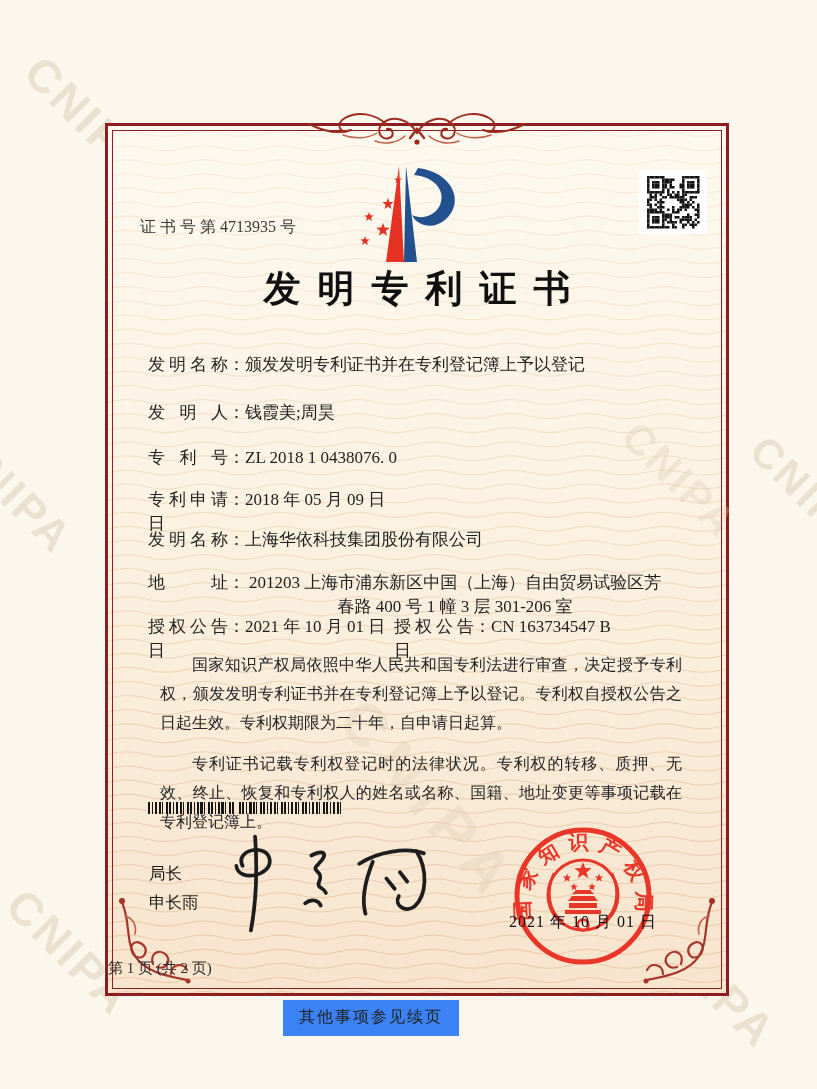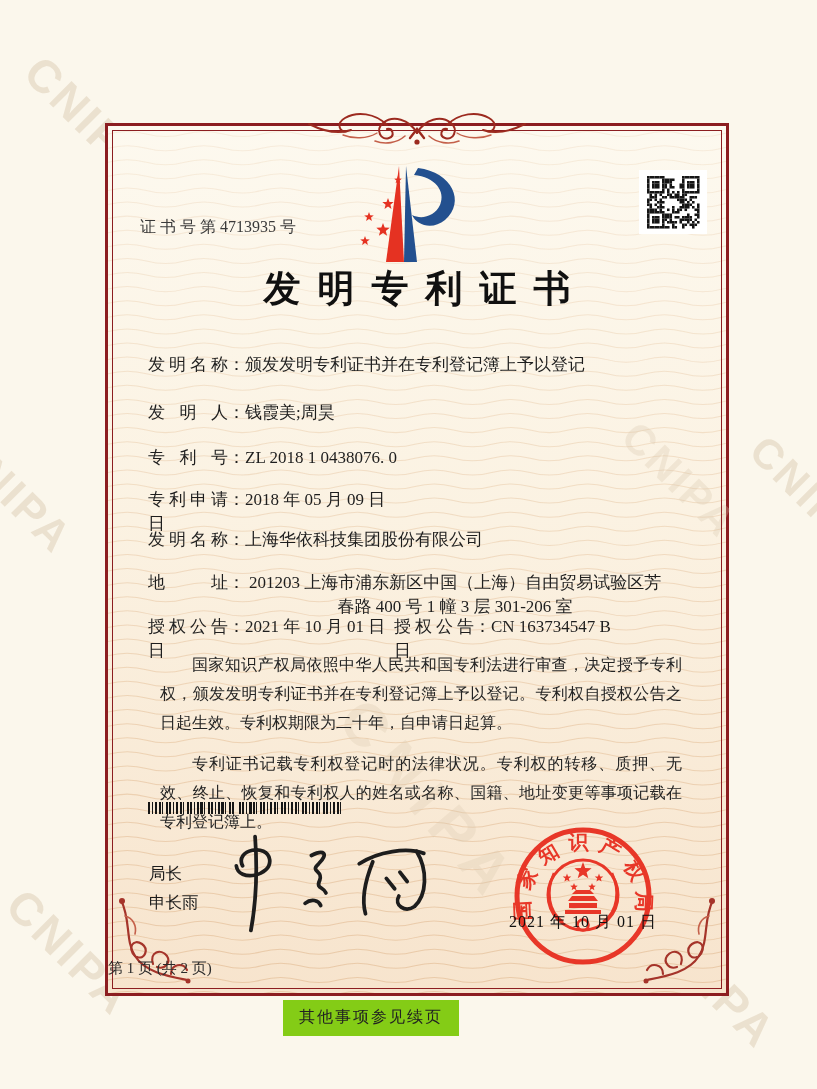--- a/index.html
+++ b/index.html
@@ -57,21 +57,21 @@
   .director{position:absolute;left:41px;top:733px;font-size:16.5px;line-height:29px;color:#1c1c1c;z-index:4;}
   .signature{position:absolute;left:95px;top:698px;width:250px;height:115px;z-index:4;}
 
   .seal{position:absolute;left:400px;top:695px;width:150px;height:150px;z-index:5;opacity:.93;}
   .sealdate{position:absolute;left:399px;top:786px;width:152px;text-align:center;font-size:16px;
             color:#101010;letter-spacing:1px;z-index:6;}
 
   .pageinfo{position:absolute;left:0;top:833px;width:460px;font-size:15px;
             color:#2a2a2a;z-index:4;}
 
-  .contnote{position:absolute;left:283px;top:1000px;background:#84cc16;padding:7px 16px 8px;
+  .contnote{position:absolute;left:283px;top:1000px;background:#3b82f6;padding:7px 16px 8px;
             font-size:16px;color:#222;letter-spacing:2px;z-index:4;}
 </style>
 </head>
 <body>
 
 <div class="page">
 
   <span class="wm wm1">CNIPA</span>
   <span class="wm wm3">CNIPA</span>
   <span class="wm wm4">CNIPA</span>

